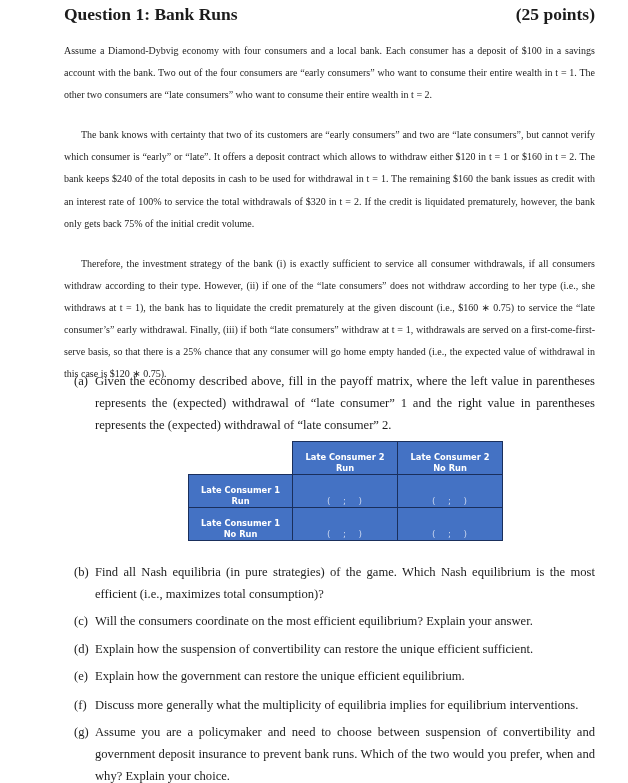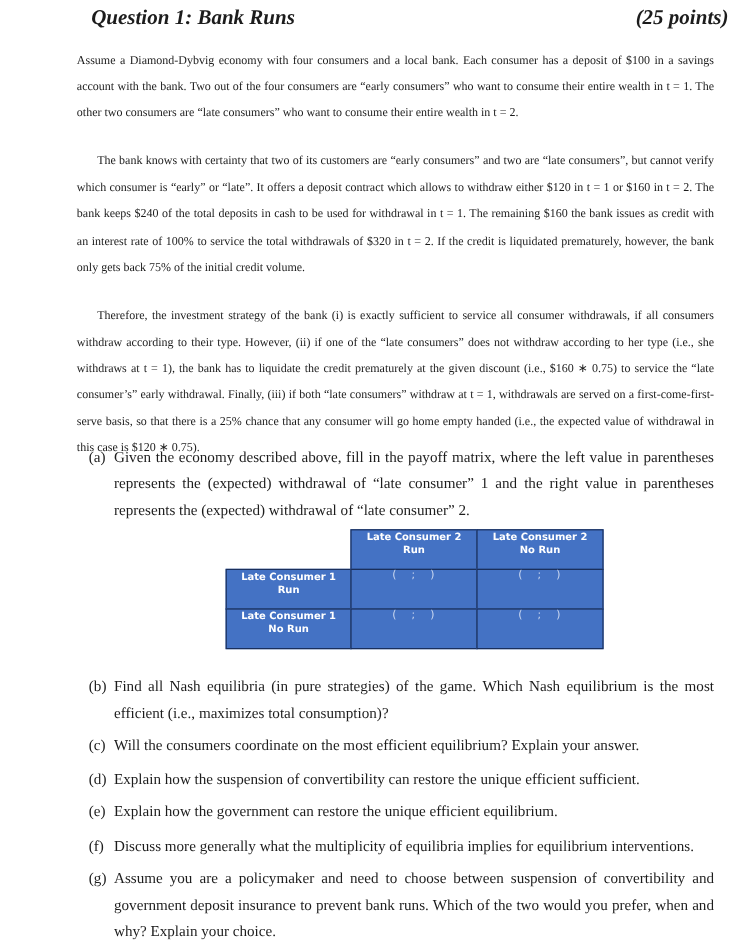--- a/index.html
+++ b/index.html
@@ -3,44 +3,44 @@
 <meta charset="utf-8">
 <style>
   html, body { margin: 0; padding: 0; background: #ffffff; }
   body {
     width: 628px; height: 783px; overflow: hidden; position: relative;
     font-family: "DejaVu Serif", "Liberation Serif", serif;
     color: #1c1c1c;
   }
   .page { position: absolute; left: 64px; top: 0; width: 531px; }
   .title-row {
-    position: absolute; left: 12px; top: 4px; width: 531px;
+    position: absolute; left: 0; top: 4px; width: 531px;
     display: flex; justify-content: space-between; align-items: baseline;
     font-family: "Liberation Serif", serif;
-    font-weight: bold; font-size: 17.5px; font-style: italic;
+    font-weight: bold; font-size: 17.5px;
   }
   .body-text {
     position: absolute; left: 0; top: 40px; width: 531px;
     font-family: "Liberation Serif", serif;
     font-size: 10px; line-height: 22.1px; text-align: justify;
   }
   .body-text p { margin: 0; }
   .body-text p.indent { text-indent: 17px; margin-top: 18px; }
   .q { position: absolute; left: 0; width: 531px;
        font-family: "Liberation Serif", serif; font-size: 12.6px; line-height: 22.1px; }
   .q .lbl { position: absolute; left: 10px; top: 0; }
   .q .txt { margin-left: 31px; text-align: justify; display: block; }
 
   
   .matrix { position: absolute; left: 188px; top: 441px; width: 315px; height: 100px; }
   .cell {
     position: absolute; background: #4472c4; color: #ffffff;
     font-family: "DejaVu Sans", "Liberation Sans", sans-serif;
     font-size: 8.3px; font-weight: bold; line-height: 11px;
-    display: flex; align-items: flex-start; justify-content: center; text-align: center;
+    display: flex; align-items: flex-end; justify-content: center; text-align: center;
     box-sizing: border-box; border: 1px solid #1a2f5c;
   }
   .cell.val { font-weight: normal; font-size: 9px; color: #c9d6ef; letter-spacing: 1px; }
   .cell .two { display: block; }
 </style>
 </head>
 <body>
 
 <div class="page">
 

